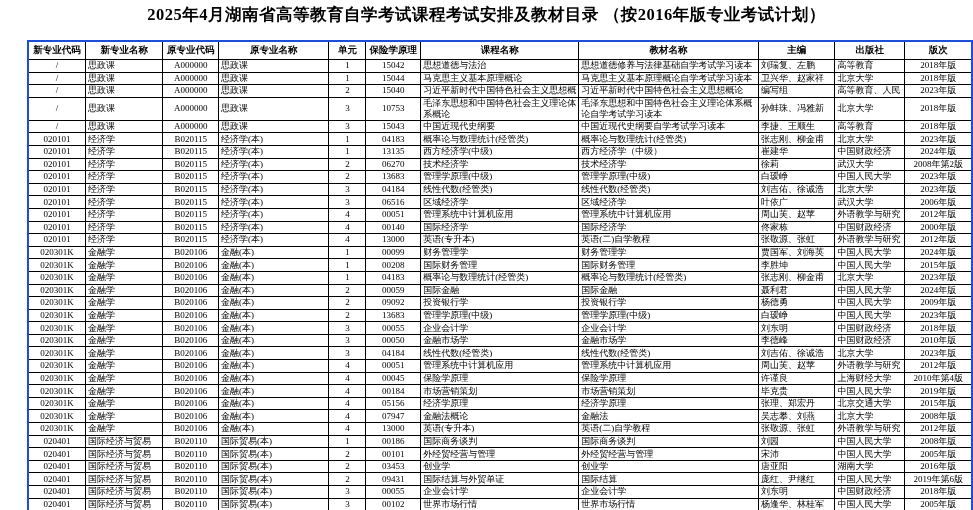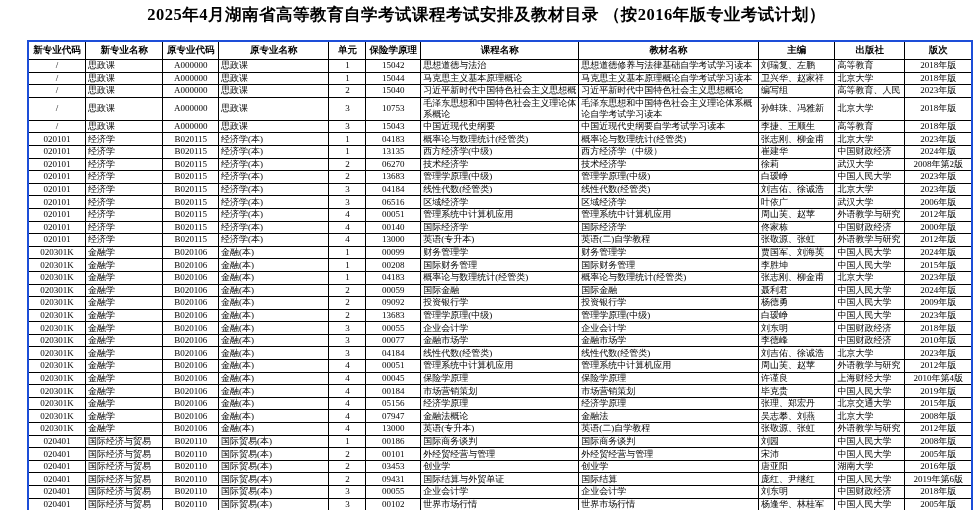--- a/index.html
+++ b/index.html
@@ -356,21 +356,21 @@
         <td class="l">刘东明</td>
         <td class="l">中国财政经济</td>
         <td class="c">2018年版</td>
       </tr>
       <tr>
         <td class="c">020301K</td>
         <td class="l">金融学</td>
         <td class="c">B020106</td>
         <td class="l">金融(本)</td>
         <td class="c">3</td>
-        <td class="c">00077</td>
+        <td class="c">00050</td>
         <td class="l">金融市场学</td>
         <td class="l">金融市场学</td>
         <td class="l">李德峰</td>
         <td class="l">中国财政经济</td>
         <td class="c">2010年版</td>
       </tr>
       <tr>
         <td class="c">020301K</td>
         <td class="l">金融学</td>
         <td class="c">B020106</td>

